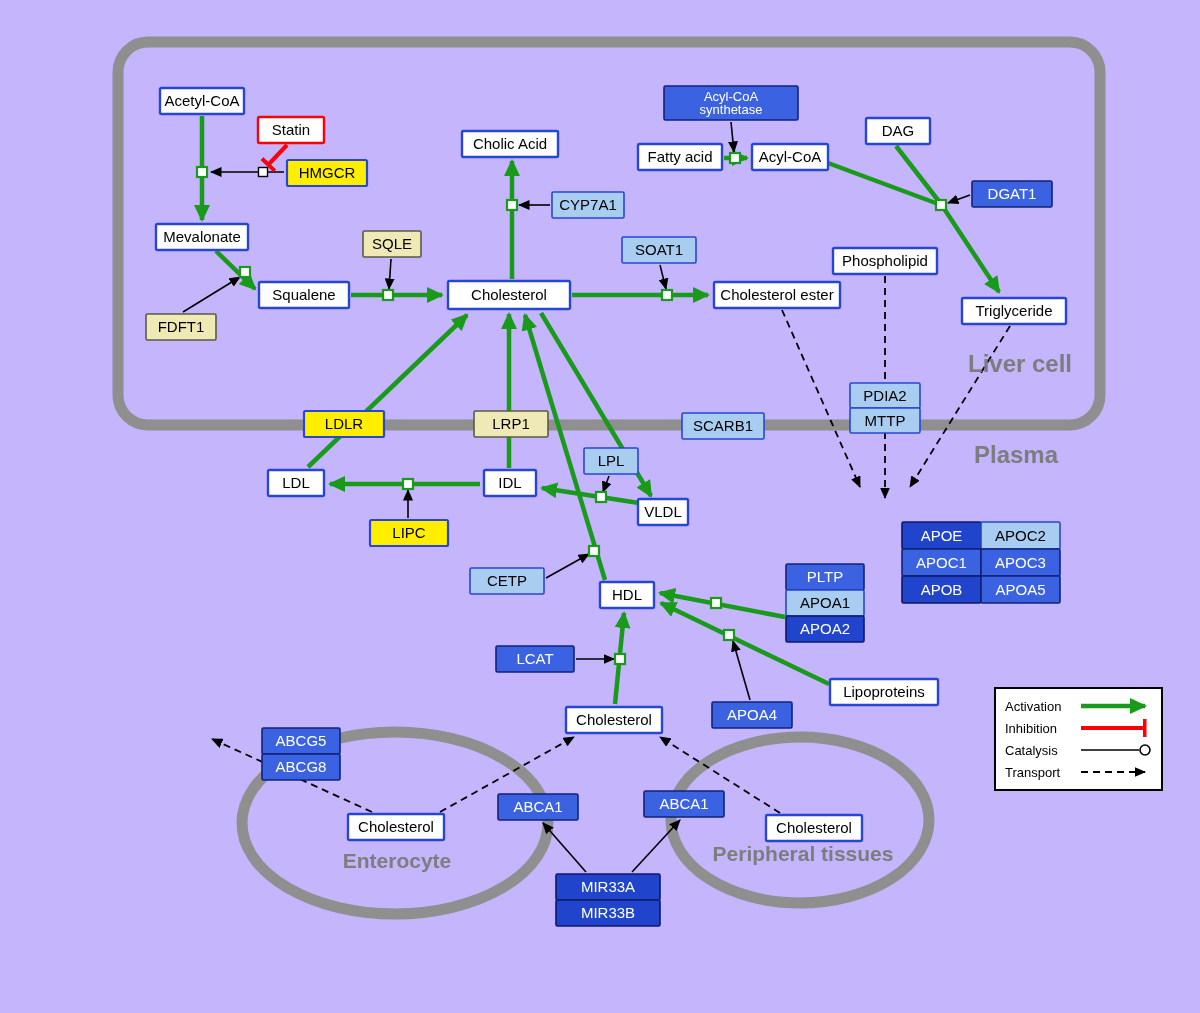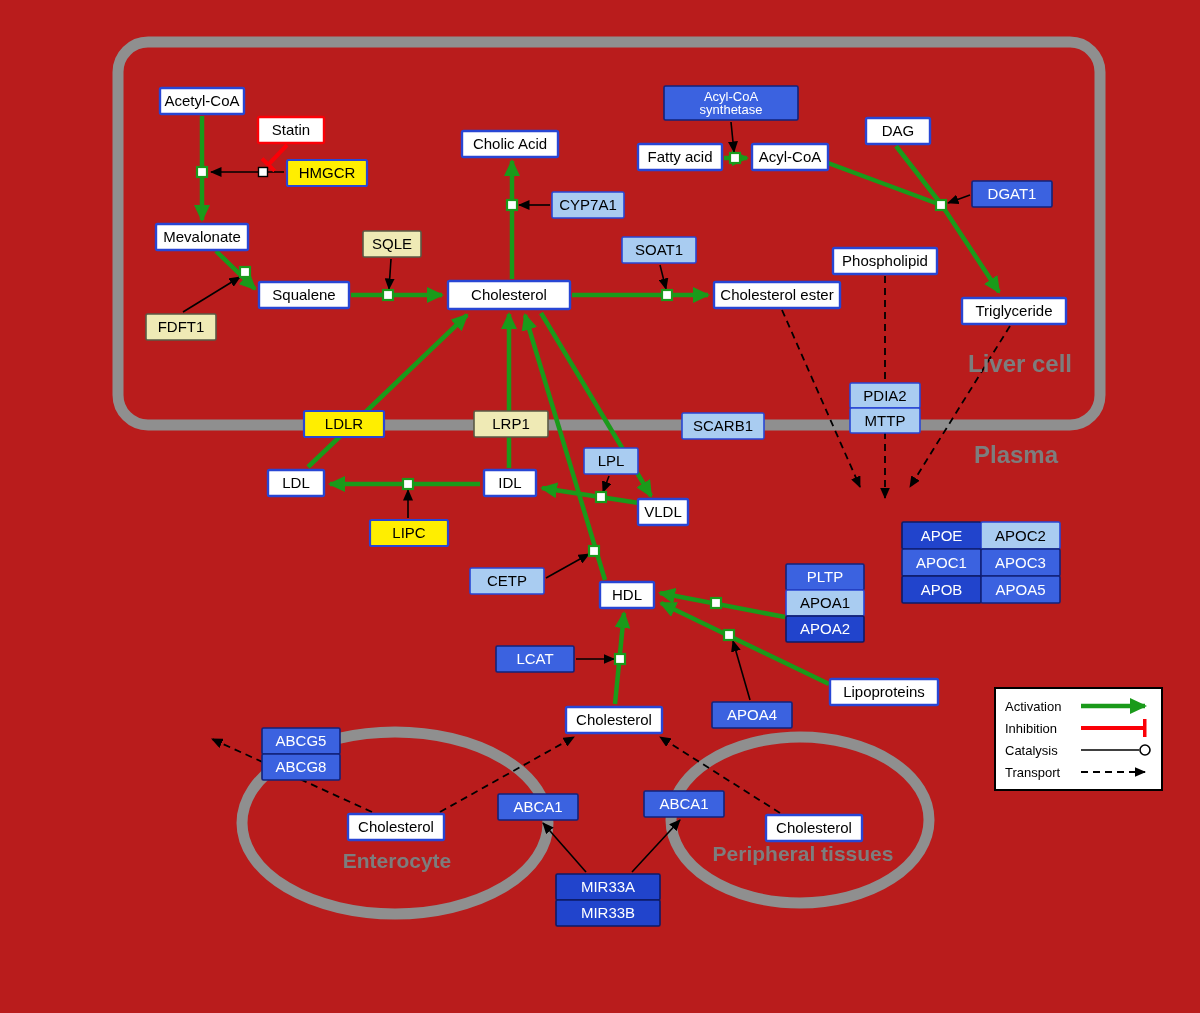--- a/index.html
+++ b/index.html
@@ -1,18 +1,18 @@
 <!DOCTYPE html>
 <html><head>
 <meta charset="utf-8">
 <title>Pathway Diagram</title>
 <style>
   html,body{margin:0;padding:0;background:#ffffff;}
   body{font-family:"Liberation Sans",sans-serif;}
-  #stage{position:relative;width:1200px;height:1013px;background:#b91c1c;}
+  #stage{position:relative;width:1200px;height:1013px;background:#c4b5fd;}
   svg text{font-family:"Liberation Sans",sans-serif;}
   .region-lg{font-weight:bold;font-size:24px;fill:#7d7d7d;}
   .region-sm{font-weight:bold;font-size:21px;fill:#7d7d7d;}
 </style>
 </head>
 <body>
 
 <div id="stage">
   <svg id="diagram" width="1200" height="1013" viewBox="0 0 1200 1013">
     <defs>

